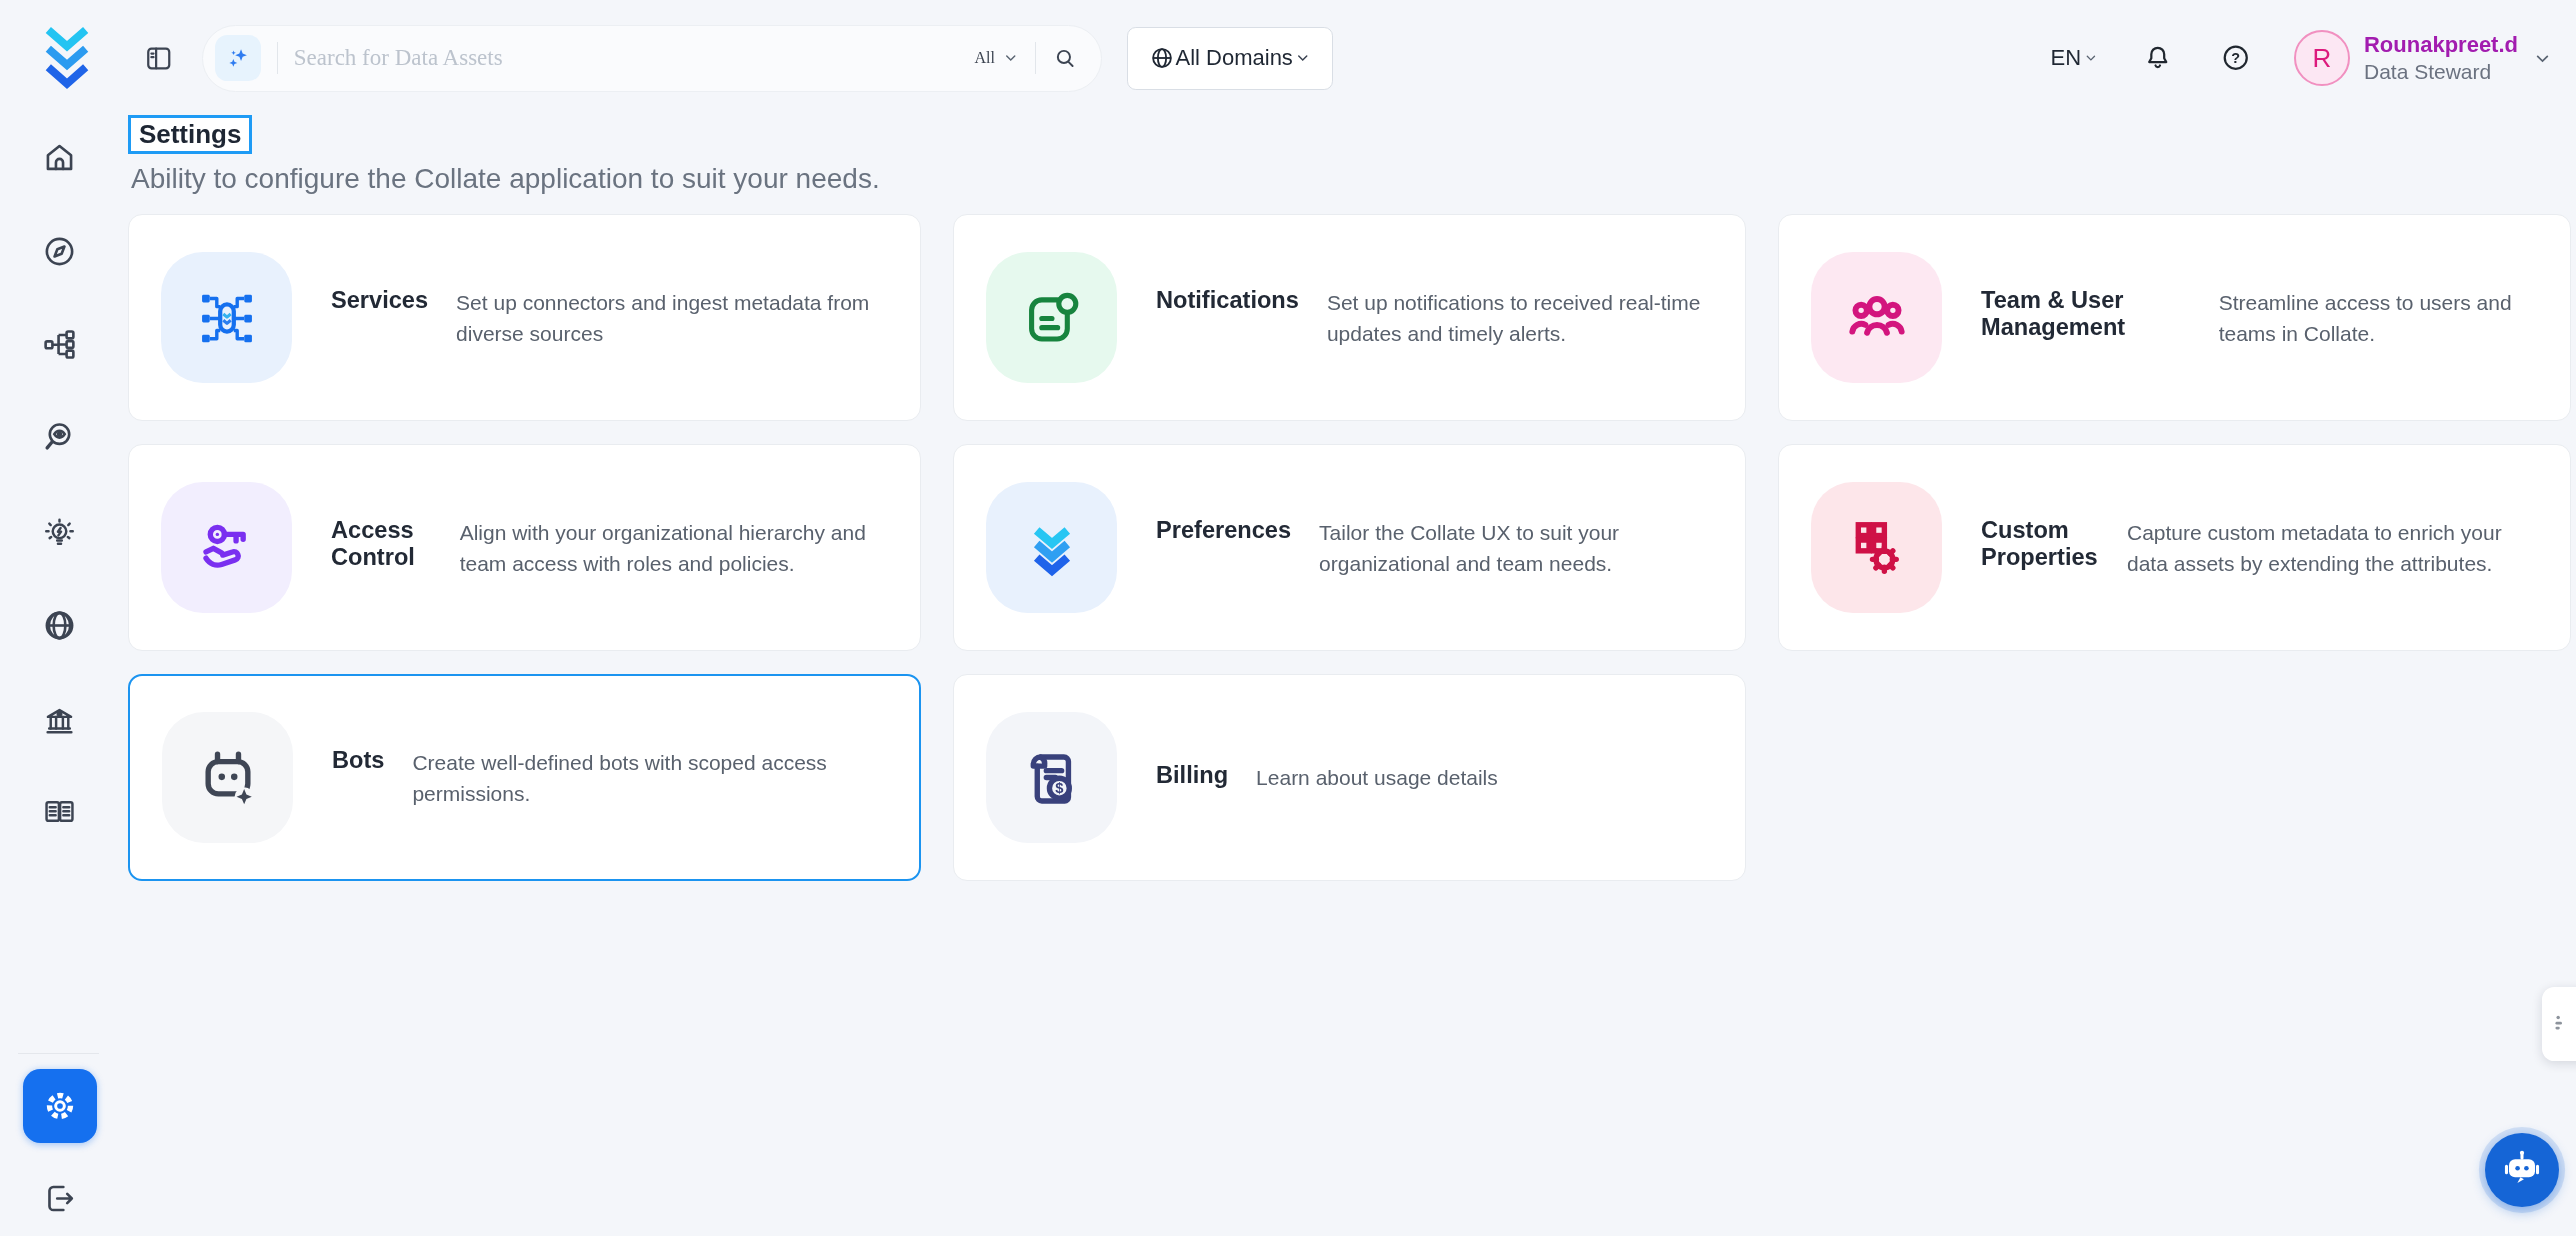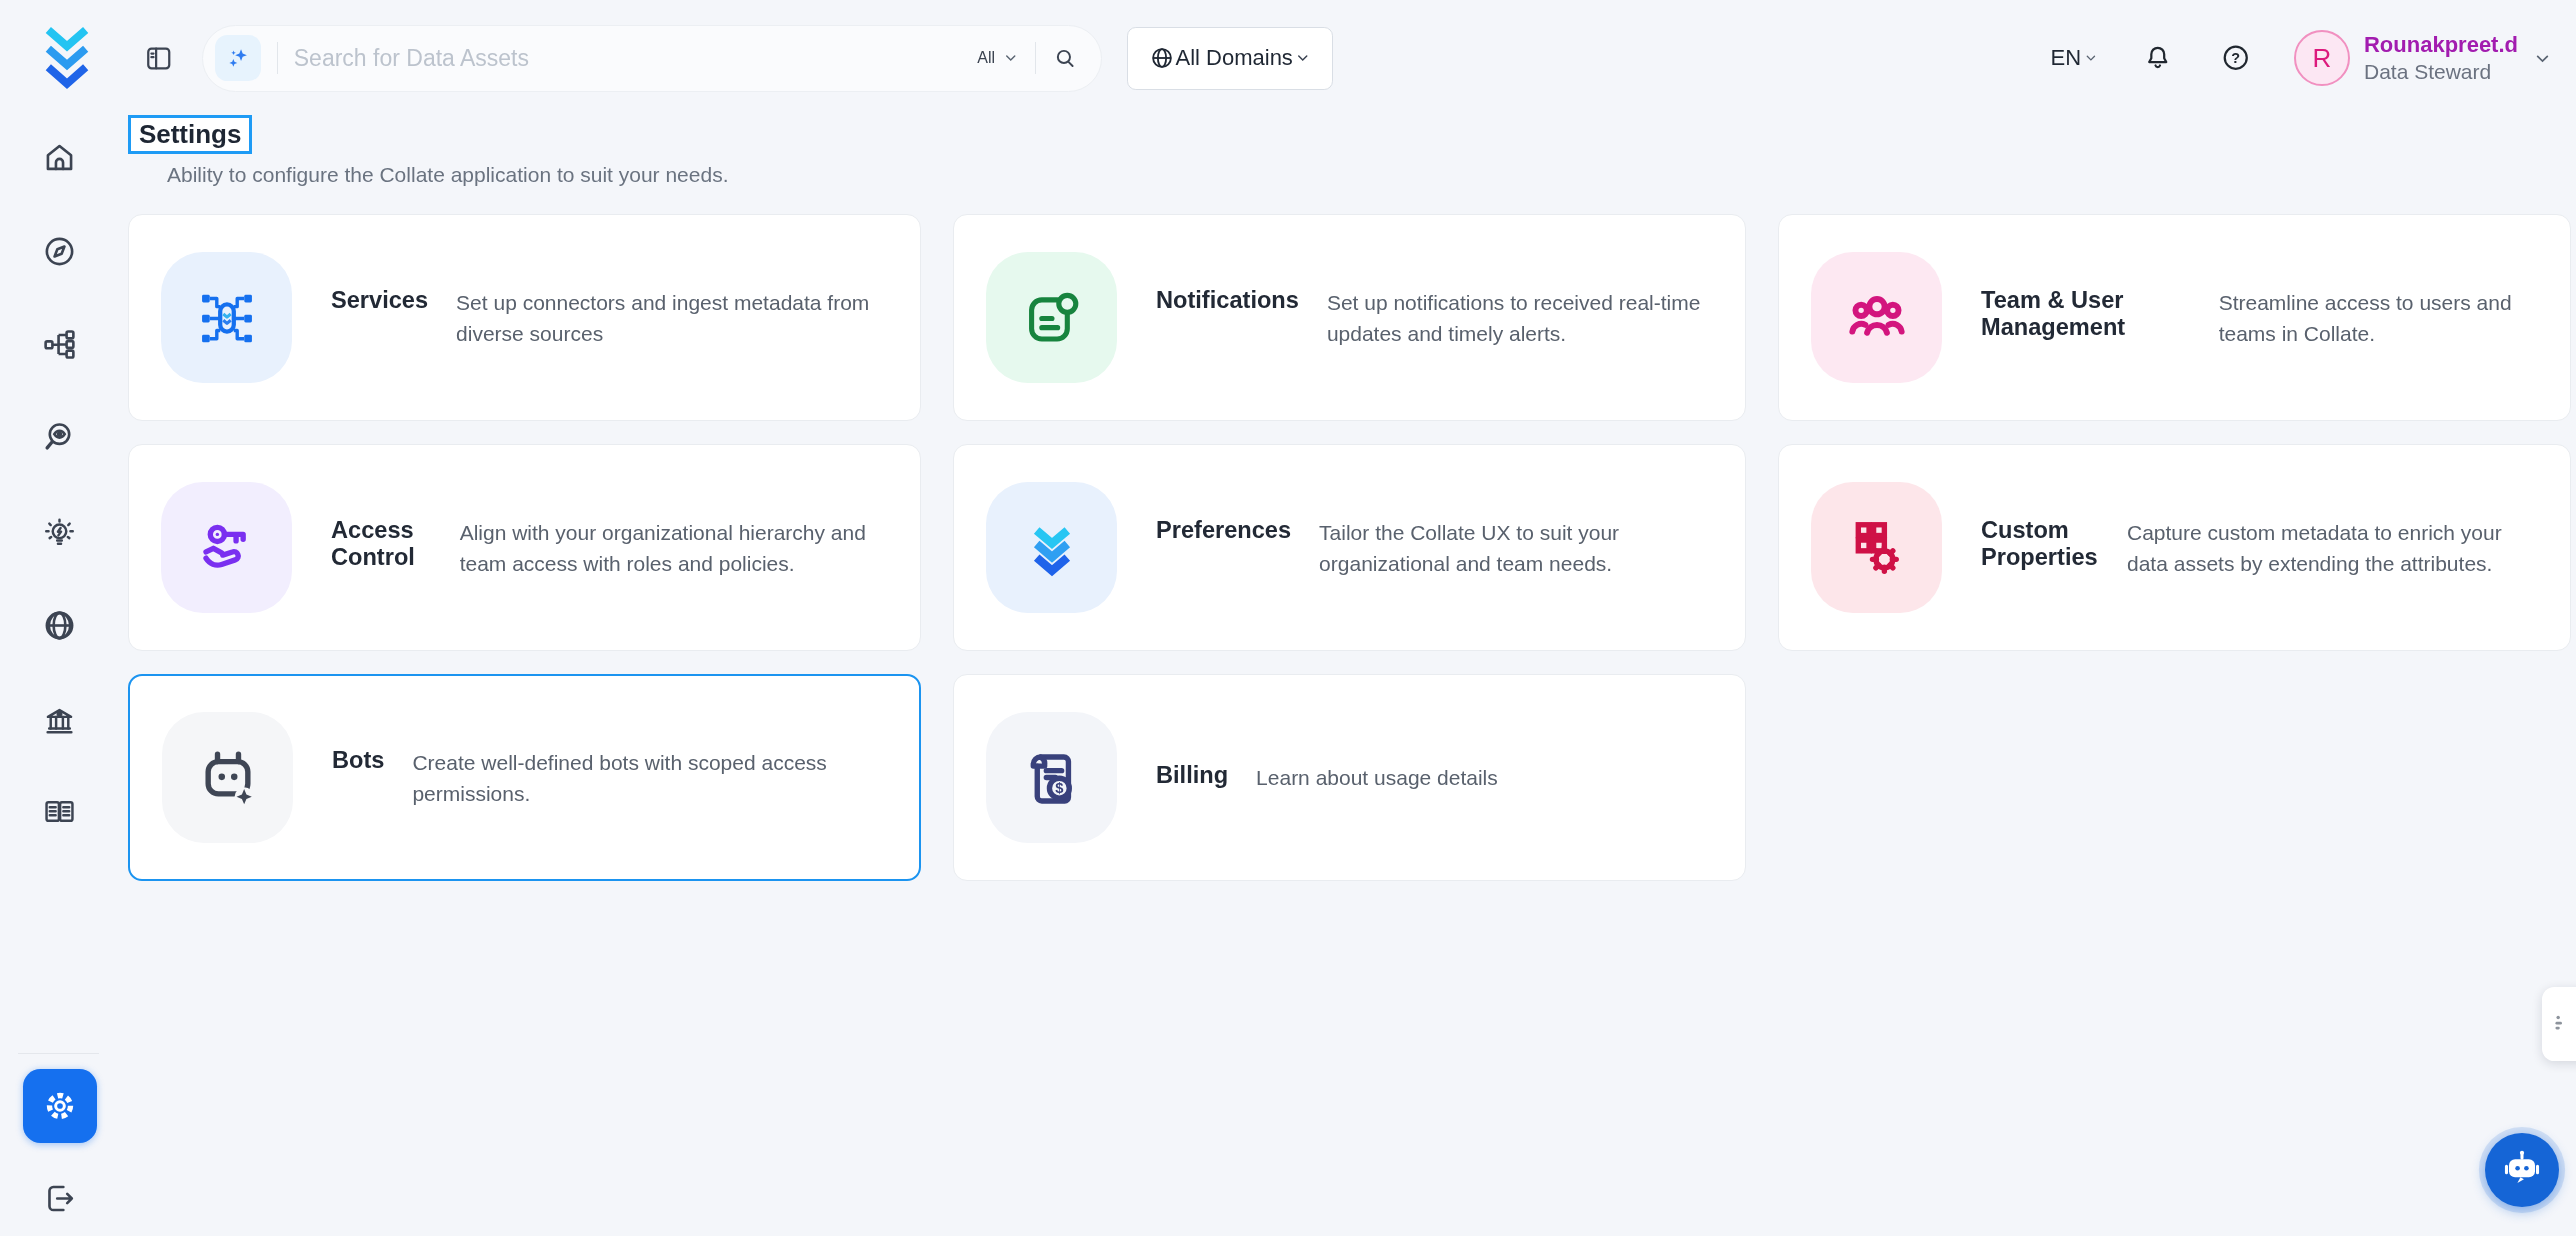--- a/index.html
+++ b/index.html
@@ -3,21 +3,21 @@
 <meta charset="utf-8">
 <style>
   * { margin:0; padding:0; box-sizing:border-box; }
   html,body { width:2576px; height:1237px; overflow:hidden; }
   body { background:#f4f6fa; font-family:"Liberation Sans", sans-serif; color:#252b35; position:relative; }
 
   
   .topbar { position:absolute; top:0; left:0; right:0; height:116px; display:flex; align-items:center; }
   .logo { margin-left:33px; width:68px; height:77px; display:flex; align-items:center; justify-content:center; }
   .collapse-btn { margin-left:40px; width:35px; height:35px; display:flex; align-items:center; justify-content:center; cursor:pointer; }
-  .search-pill { margin-left:26px; width:900px; height:67px; background:#fafbfd; border:0.9px solid #eceff3; border-radius:35px; display:flex; align-items:center; padding:0 23px 0 12.3px; }
+  .search-pill { margin-left:26px; width:900px; height:67px; background:#fafbfd; border:0.9px solid #eceff3; border-radius:35px; display:flex; align-items:center; padding:0 23px 0 12.3px;font-family:Liberation Serif, serif; }
   .ai-chip { width:46px; height:46px; border-radius:12.3px; background:#e7f3fd; display:flex; align-items:center; justify-content:center; }
   .v-div { width:0.9px; height:31.5px; background:#e2e6eb; margin:0 15.8px; }
   .search-placeholder { flex:1; font-size:23px; color:#bcc3cd; }
   .scope { display:flex; align-items:center; gap:7px; color:#3b4350; font-size:16px; }
   .domains-btn { margin-left:24.5px; height:63px; background:#ffffff; border:0.9px solid #d9dee5; border-radius:8.8px; display:flex; align-items:center; gap:1px; padding:0 21px; cursor:pointer;justify-content:flex-end; }
   .domains-btn span.lbl { font-size:22px; color:#1f2733; font-weight:500; }
   .top-right { margin-left:auto; margin-right:23px; display:flex; align-items:center; gap:39px; }
   .lang { display:flex; align-items:center; gap:2px; font-size:22px; color:#1f2733; cursor:pointer; }
   .icon-btn { width:39px; height:39px; display:flex; align-items:center; justify-content:center; cursor:pointer; }
   .user-chip { display:flex; align-items:center; gap:14px; cursor:pointer; }
@@ -28,21 +28,21 @@
   
   .sidebar { position:absolute; left:0; top:116px; bottom:0; width:119px; }
   .side-ic { position:absolute; left:40px; width:39px; height:39px; display:flex; align-items:center; justify-content:center; cursor:pointer; }
   .side-div { position:absolute; left:17.5px; top:937px; width:81px; height:0.9px; background:#e4e7ec; }
   .gear-btn { position:absolute; left:23px; top:953px; width:74px; height:74px; border-radius:17.5px; background:#1570ef; display:flex; align-items:center; justify-content:center; cursor:pointer; box-shadow:0 1.8px 7px rgba(21,112,239,.35); }
   .logout-btn { position:absolute; left:40px; top:1063px; width:39px; height:39px; display:flex; align-items:center; justify-content:center; cursor:pointer; }
 
   
   .page-title-box { position:absolute; left:128px; top:115px; border:3.5px solid #1e9bf5; background:#fff; padding:0.9px 7.9px; }
   .page-title { font-size:26px; font-weight:700; color:#1e2633; }
-  .page-subtitle { position:absolute; left:131px; top:163px; font-size:21px; color:#6a7380;margin-left:36px; }
+  .page-subtitle { position:absolute; left:131px; top:163px; font-size:28px; color:#6a7380; }
 
   .cards { position:absolute; left:128px; top:214px; width:2444px; display:grid; grid-template-columns:793px 793px 793px; column-gap:32px; row-gap:23px; }
   .card { height:207px; background:#ffffff; border:0.9px solid #e9ecf0; border-radius:14px; display:flex; align-items:center; cursor:pointer; }
   .card.highlighted { border:2.6px solid #1b94f0; }
   .card-icon { margin-left:32px; width:131px; height:131px; border-radius:42px; background:var(--icon-bg,#eef1f5); color:var(--icon-color,#334); display:flex; align-items:center; justify-content:center; flex-shrink:0; }
   .card-text { margin-left:39px; margin-right:26px; display:flex; flex-direction:row; gap:28px; }
   .card-title { font-size:23.6px; font-weight:700; color:#222935; }
   .card-desc { font-size:21px; color:#59616d; line-height:31px; max-width:567px; }
 
   

